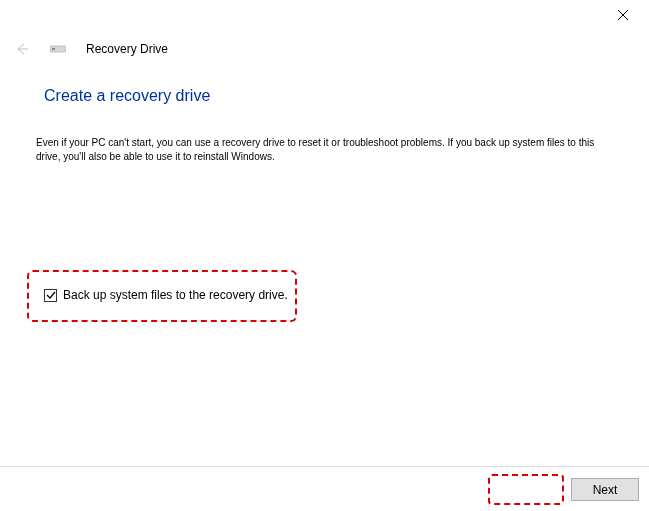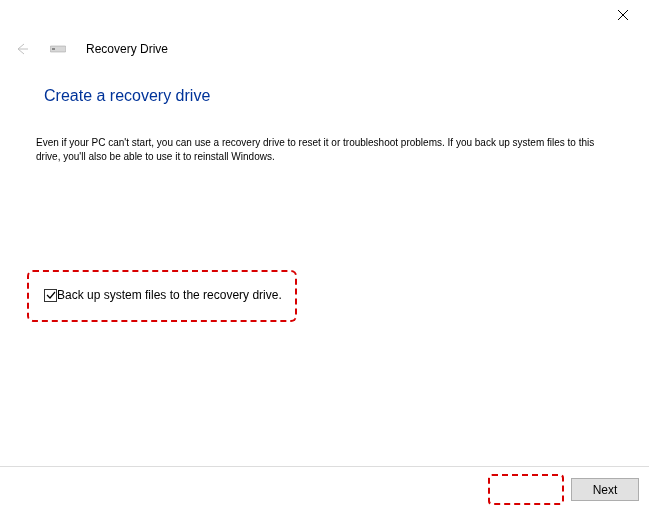--- a/index.html
+++ b/index.html
@@ -73,21 +73,21 @@
       height: 52px;
       border: 2px dashed #d80000;
       border-radius: 6px;
     }
     .checkbox-row {
       position: absolute;
       top: 288px;
       left: 44px;
       display: flex;
       align-items: center;
-      gap: 0;
+      gap: 6px;
       font-size: 12px;
     }
     .checkbox-box {
       width: 13px; height: 13px;
       border: 1px solid #333;
       display: flex;
       align-items: center;
       justify-content: center;
       font-size: 10px;
       line-height: 1;

